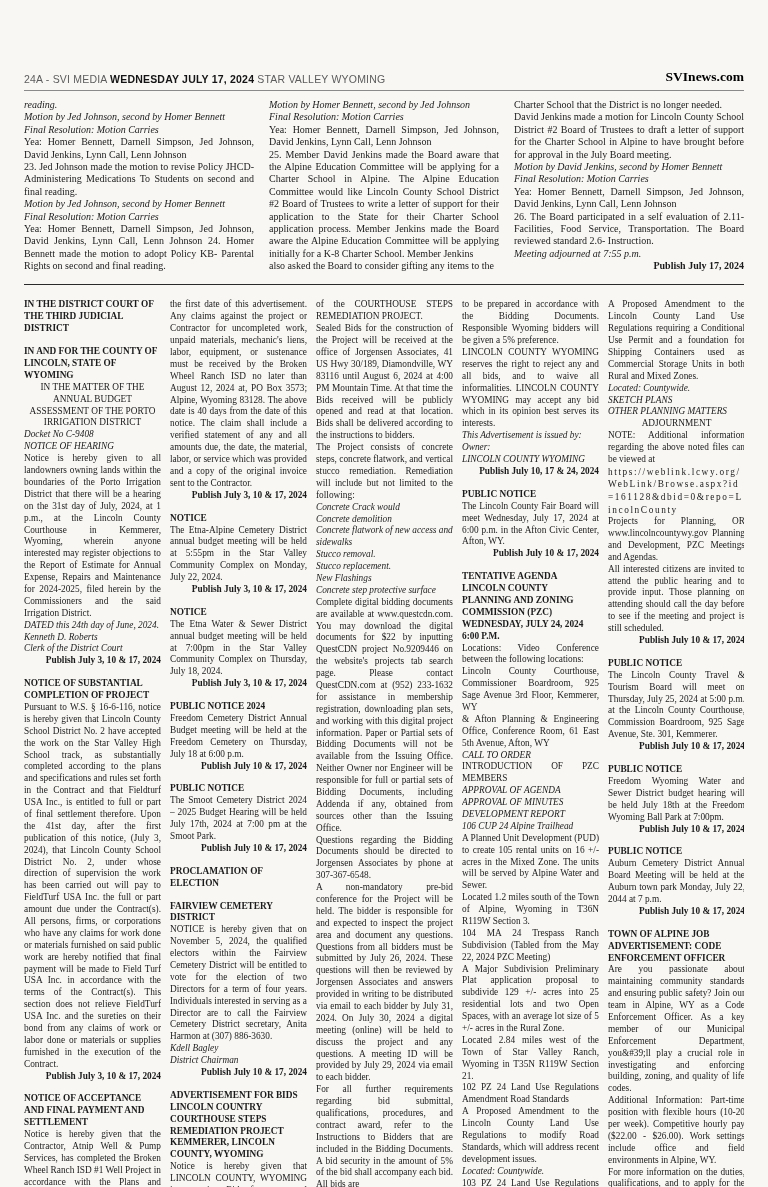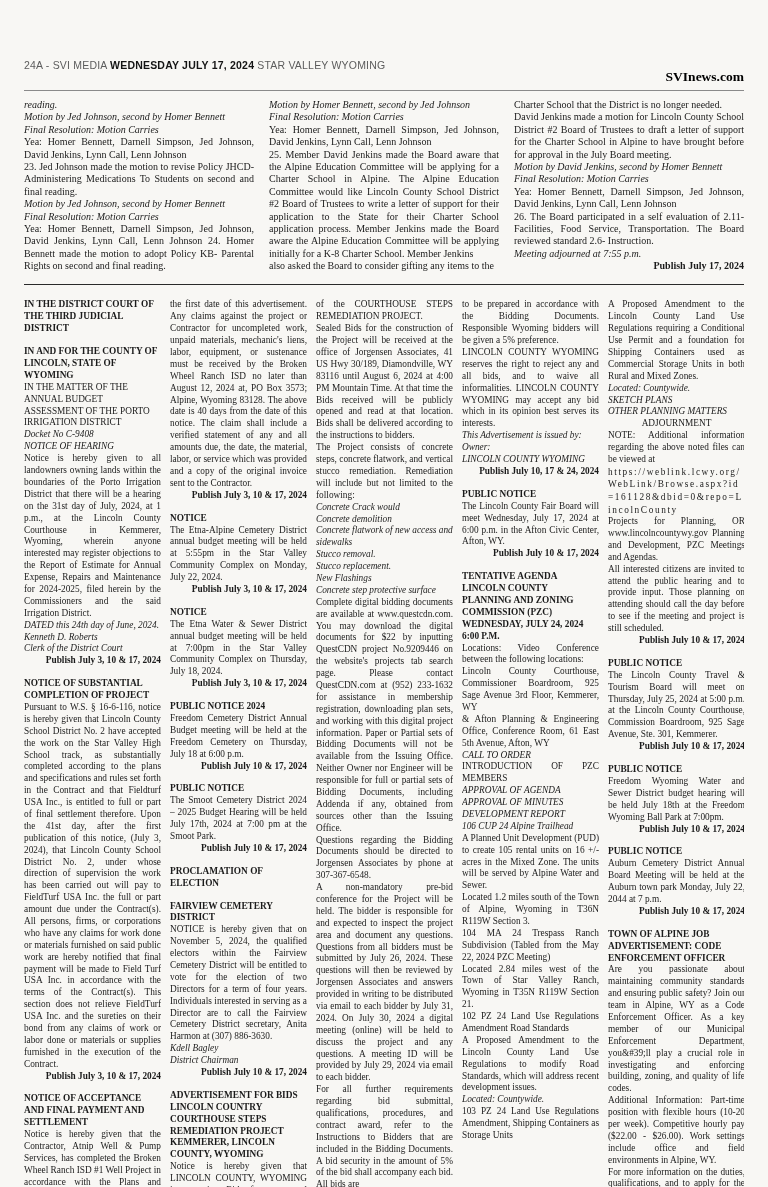--- a/index.html
+++ b/index.html
@@ -6,21 +6,21 @@
   html,body { width:768px; height:1187px; }
   body {
     background:#f8f7f4;
     font-family:"Liberation Serif", serif;
     color:#1b1b1b;
     overflow:hidden;
     -webkit-font-smoothing:antialiased;
   }
   .page { padding:0 24px; }
   .masthead {
-    display:flex; justify-content:space-between; align-items:center;
+    display:flex; justify-content:space-between; align-items:flex-end;
     padding:44px 0 5px;
     border-bottom:1px solid #8a8a8a;
     font-family:"Liberation Sans", sans-serif;
     font-size:10.5px; color:#5c5c5c; letter-spacing:.2px;
   }
   .masthead .mh-bold { font-weight:bold; color:#141414; }
   .masthead-right {
     font-family:"Liberation Serif", serif;
     font-weight:bold; font-size:13.5px; color:#000; letter-spacing:0;margin-top:25px;
   }
@@ -29,21 +29,21 @@
     padding:8px 0 12px;
     border-bottom:1.6px solid #2a2a2a;
     min-height:158px;
   }
   .top-col { flex:1 1 0; font-size:10px; line-height:1.24; }
   .main-section { display:flex; gap:9px; padding-top:14px; height:930px; overflow:hidden; }
   .main-col { flex:0 0 137px; width:137px; font-size:9.3px; line-height:1.28; overflow:hidden; }
   .blk { margin:0; }
   .blk.h  { font-weight:bold; text-align:left; margin-top:11px; }
   .blk.h:first-child { margin-top:0; }
-  .blk.hc { }
+  .blk.hc { text-align:center; }
   .blk.p  { text-align:justify; }
   .blk.l  { text-align:left;font-style:italic; }
   .blk.c  { text-align:center; }
   .blk.pub{ font-weight:bold; text-align:right; }
   .blk.u  { word-break:break-all; letter-spacing:1.6px; line-height:1.35; }
 </style>
 </head>
 <body>
 
 <div class="page">
@@ -159,20 +159,21 @@
         <div class="blk p">&amp; Afton Planning &amp; Engineering Office, Conference Room, 61 East 5th Avenue, Afton, WY</div>
         <div class="blk l">CALL TO ORDER</div>
         <div class="blk p">INTRODUCTION OF PZC MEMBERS</div>
         <div class="blk l">APPROVAL OF AGENDA</div>
         <div class="blk l">APPROVAL OF MINUTES</div>
         <div class="blk l">DEVELOPMENT REPORT</div>
         <div class="blk l">106 CUP 24 Alpine Trailhead</div>
         <div class="blk p">A Planned Unit Development (PUD) to create 105 rental units on 16 +/- acres in the Mixed Zone. The units will be served by Alpine Water and Sewer.</div>
         <div class="blk p">Located 1.2 miles south of the Town of Alpine, Wyoming in T36N R119W Section 3.</div>
         <div class="blk p">104 MA 24 Trespass Ranch Subdivision (Tabled from the May 22, 2024 PZC Meeting)</div>
+        <div class="blk p">A Major Subdivision Preliminary Plat application proposal to subdivide 129 +/- acres into 25 residential lots and two Open Spaces, with an average lot size of 5 +/- acres in the Rural Zone.</div>
         <div class="blk p">Located 2.84 miles west of the Town of Star Valley Ranch, Wyoming in T35N R119W Section 21.</div>
         <div class="blk p">102 PZ 24 Land Use Regulations Amendment Road Standards</div>
         <div class="blk p">A Proposed Amendment to the Lincoln County Land Use Regulations to modify Road Standards, which will address recent development issues.</div>
         <div class="blk l">Located: Countywide.</div>
         <div class="blk p">103 PZ 24 Land Use Regulations Amendment, Shipping Containers as Storage Units</div>
       </div>
       <div class="main-col">
         <div class="blk p">A Proposed Amendment to the Lincoln County Land Use Regulations requiring a Conditional Use Permit and a foundation for Shipping Containers used as Commercial Storage Units in both Rural and Mixed Zones.</div>
         <div class="blk l">Located: Countywide.</div>
         <div class="blk l">SKETCH PLANS</div>

